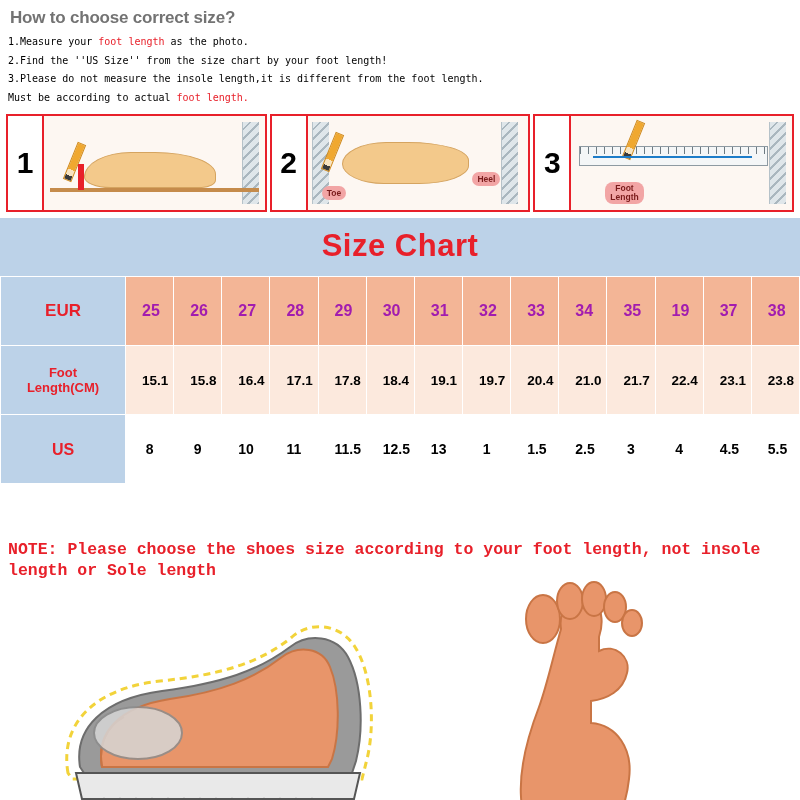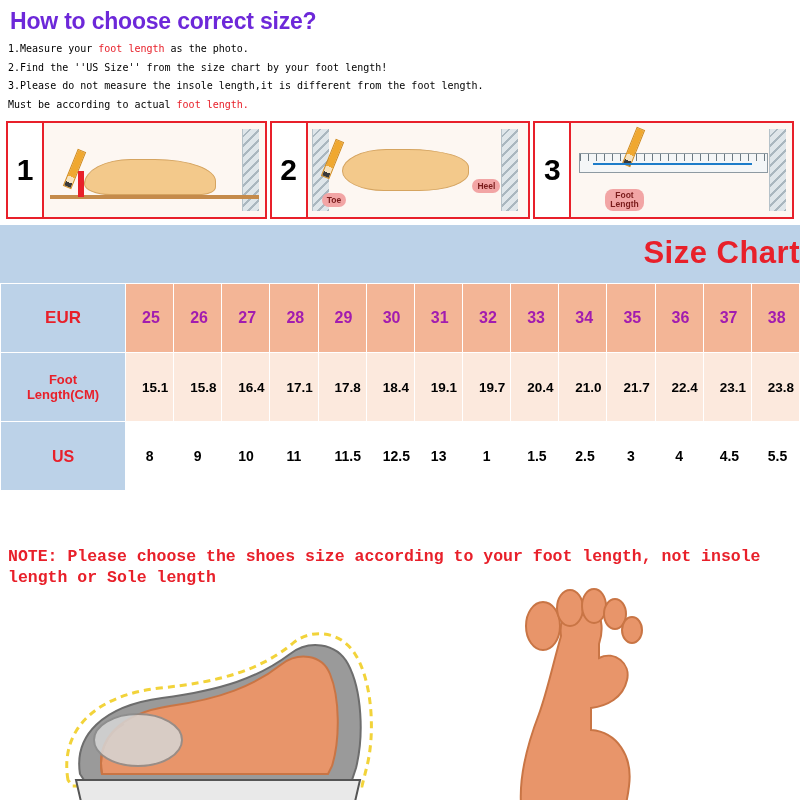--- a/index.html
+++ b/index.html
@@ -16,23 +16,23 @@
     position: relative;
   }
 
   
   .intro {
     padding: 6px 8px 2px 8px;
     font-family: "DejaVu Sans Mono", monospace;
   }
   .intro h1 {
     font-family: "Liberation Sans", sans-serif;
-    font-size: 23px;
-    font-weight: bold;
-    color: #6d28d9;
+    font-size: 17px;
+    font-weight: bold;
+    color: #737373;
     margin: 2px 0 6px 2px;
     letter-spacing: -0.2px;
   }
   .intro p {
     margin: 0 0 2px 0;
     font-size: 10px;
     line-height: 16.5px;
     color: #000;
     white-space: nowrap;
   }
@@ -131,21 +131,21 @@
   }
   .arrowline {
     position: absolute;
     height: 2px;
     background: #1c7cc9;
   }
 
   
   .chart-title-bar {
     background: #bcd2e8;
-    text-align: right;
+    text-align: center;
     padding: 10px 0 12px 0;
   }
   .chart-title-bar .t {
     font-size: 31px;
     font-weight: bold;
     color: #e8202a;
     font-family: "Liberation Sans", sans-serif;
     letter-spacing: 0.5px;
   }
   table.size {
@@ -269,21 +269,21 @@
     <td>26</td>
     <td>27</td>
     <td>28</td>
     <td>29</td>
     <td>30</td>
     <td>31</td>
     <td>32</td>
     <td>33</td>
     <td>34</td>
     <td>35</td>
-    <td>36</td>
+    <td>19</td>
     <td>37</td>
     <td>38</td>
   </tr>
   <tr class="len">
     <td class="rowhead2">
       <span>Foot</span><br>
       <span>Length(CM)</span>
     </td>
     <td>15.1</td>
     <td>15.8</td>

